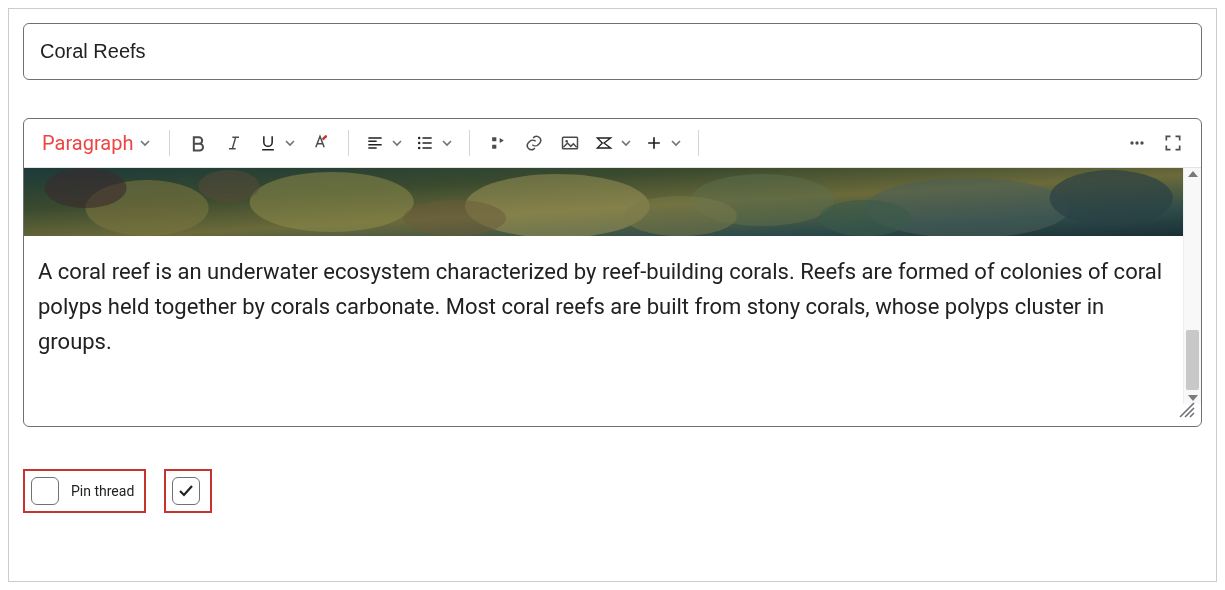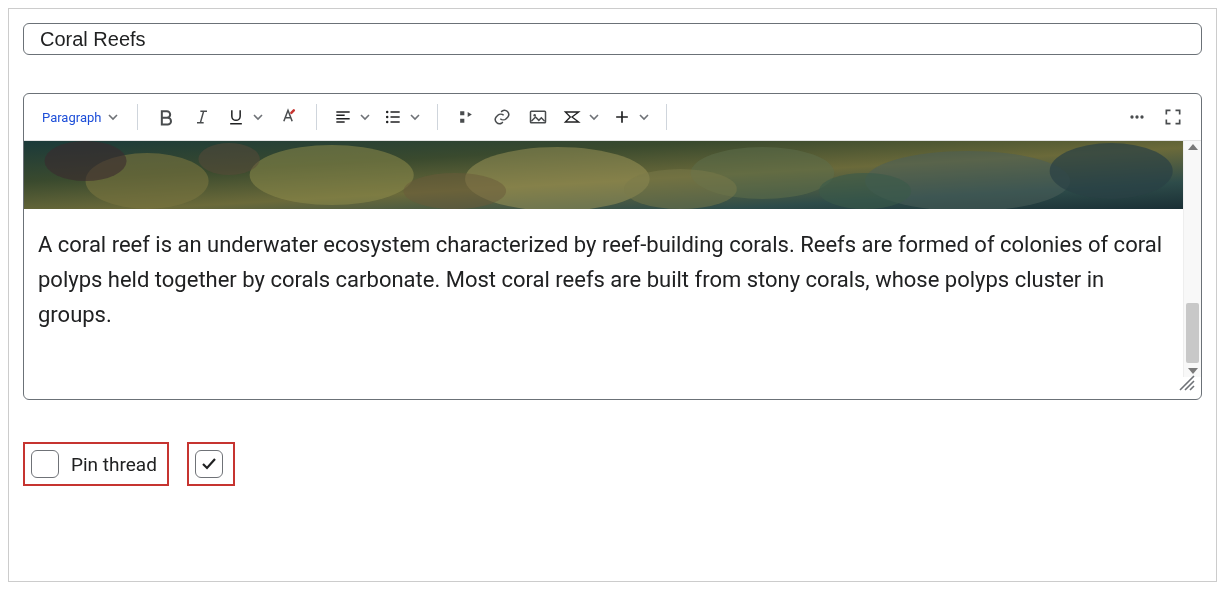--- a/index.html
+++ b/index.html
@@ -13,21 +13,21 @@
   .page-wrap {
     width: 1209px;
     height: 574px;
     border: 1px solid #ccc;
     padding: 14px 14px 18px 14px;
     position: relative;
     background: #fff;
   }
   .title-input {
     width: 100%;
-    height: 32px;
+    height: 57px;
     border: 1.5px solid #6b7177;
     border-radius: 6px;
     padding: 12px 16px;
     font-size: 20px;
     color: #202122;
     background: #fff;
     outline: none;
   }
   .editor-container {
     margin-top: 38px;
@@ -47,21 +47,21 @@
   .tb-item {
     display: flex;
     align-items: center;
     justify-content: center;
     padding: 4px 8px;
     color: #494c4e;
     cursor: pointer;
     border-radius: 4px;
     min-height: 30px;
   }
-  .tb-label { font-size: 13px; color: #1d4ed8; }
+  .tb-label { font-size: 20px; color: #ef4444; }
   .chev { margin-left: 6px; color: #6f7277; }
   .chev svg { width: 12px; height: 12px; display:block; }
   .divider {
     width: 1px;
     height: 26px;
     background: #cfd5dc;
     margin: 0 10px;
   }
   .icon-btn {
     display: flex;
@@ -160,21 +160,21 @@
     height: 28px;
     border: 1.5px solid #6f7277;
     border-radius: 6px;
     display:flex;
     align-items:center;
     justify-content:center;
     background:#fff;
     cursor:pointer;
   }
   .checkbox svg { width:18px; height:18px; display:block; }
-  .option-label { font-size: 19px; color: #202122; }
+  .option-label { font-size: 14px; color: #202122; }
   b { font-weight: 400; }
 </style>
 </head>
 <body>
 
 <div class="page-wrap">
 
   
   <input class="title-input" type="text" value="Coral Reefs" style="">
 

